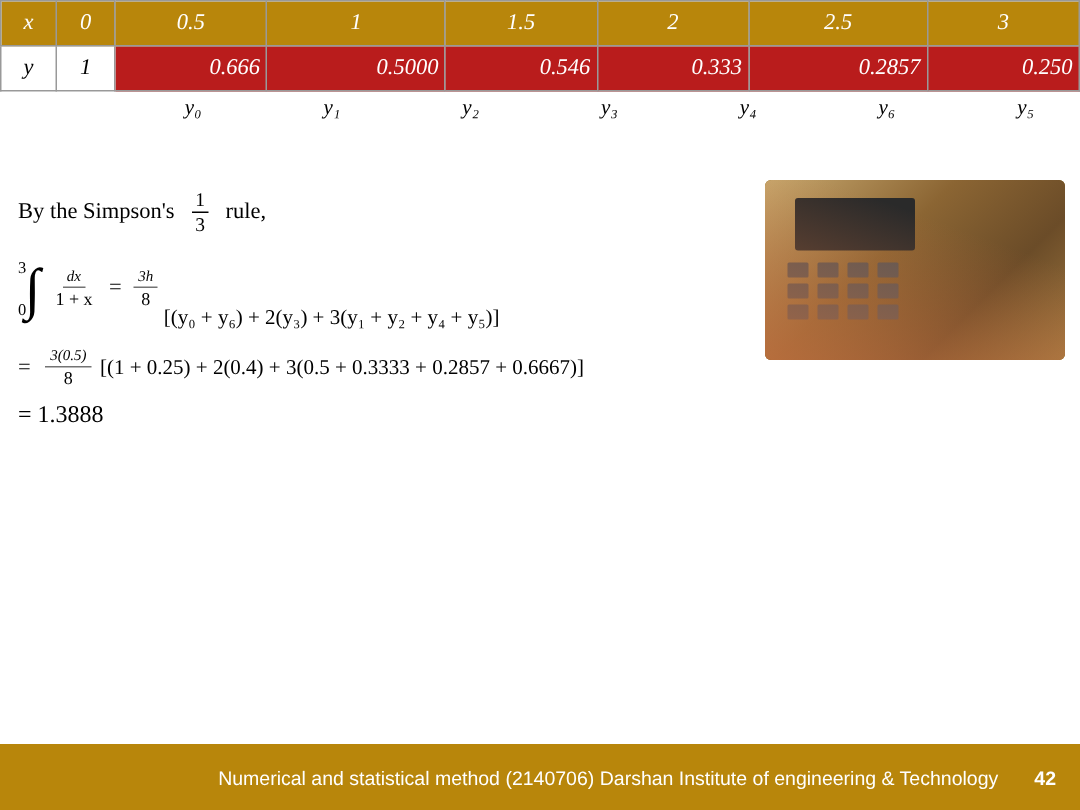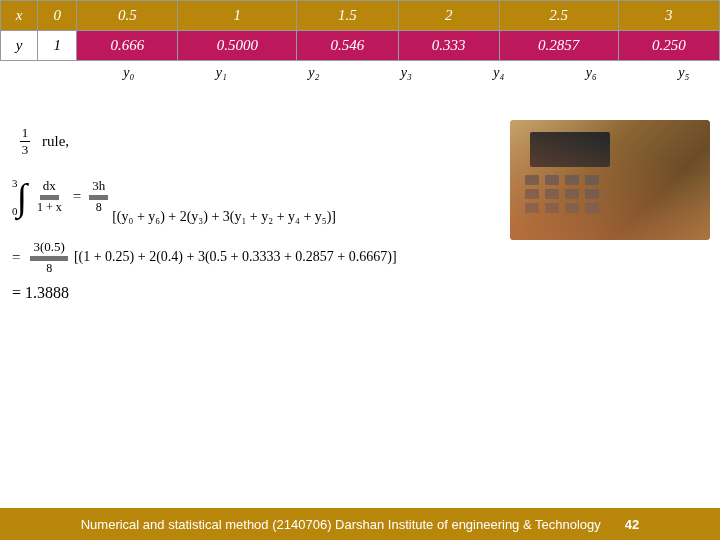--- a/index.html
+++ b/index.html
@@ -43,22 +43,23 @@
       background-color: #fff;
       color: #000;
     }
 
     table.data-table tr:nth-child(2) td:first-child {
       color: #000;
       font-style: italic;
     }
 
     table.data-table tr:nth-child(2) td:nth-child(n+3) {
-      background-color: #be185d;
+      background-color: #b91c1c;
       color: #fff;
+      text-align: right;
     }
 
     
     .y-labels-row {
       display: flex;
       flex-direction: row;
       justify-content: flex-start;
       padding: 2px 0 0 0;
       width: 100%;
       gap: 20px;
@@ -83,24 +84,25 @@
     }
 
     .frac {
       display: inline-flex;
       flex-direction: column;
       align-items: center;
       vertical-align: middle;
     }
 
     .frac-num {
-      border-bottom: 5px solid #737373;
+      border-bottom: 1px solid #737373;
       padding: 0 3px;
-      font-size: 13px;
+      font-size: 10px;
       line-height: 1.3;
+      font-style: italic;
     }
 
     .frac-den {
       padding: 0 3px;
       font-size: 12px;
       line-height: 1.3;
     }
 
     .step2 {
       display: flex;
@@ -169,25 +171,25 @@
       background: linear-gradient(200deg, transparent 30%, #c87040 100%);
       opacity: 0.7;
     }
 
     
     .footer {
       position: absolute;
       bottom: 0;
       left: 0;
       right: 0;
-      height: 32px;
+      height: 44px;
       background-color: #b8860b;
       display: flex;
       align-items: center;
-      justify-content: center;
+      justify-content: flex-end;
       padding: 10px 16px;
     }
 
     .footer-text {
       color: #fff;
       font-size: 13px;
       font-family: Arial, sans-serif;
     }
 
     .footer-page {
@@ -284,20 +286,21 @@
         <div class="calc-btn"></div>
         <div class="calc-btn"></div>
     </div>
     <div class="hand-overlay"></div>
   </div>
 </div>
 
 <div class="content-area">
 
   <div class="by-rule">
+    <span>By the Simpson's</span>
     &nbsp;
     <span class="frac-inline">
       <span class="fn">1</span>
       <span class="fd">3</span>
     </span>
     &nbsp;
     <span>rule,</span>
   </div>
 
   <div class="big-formula">

